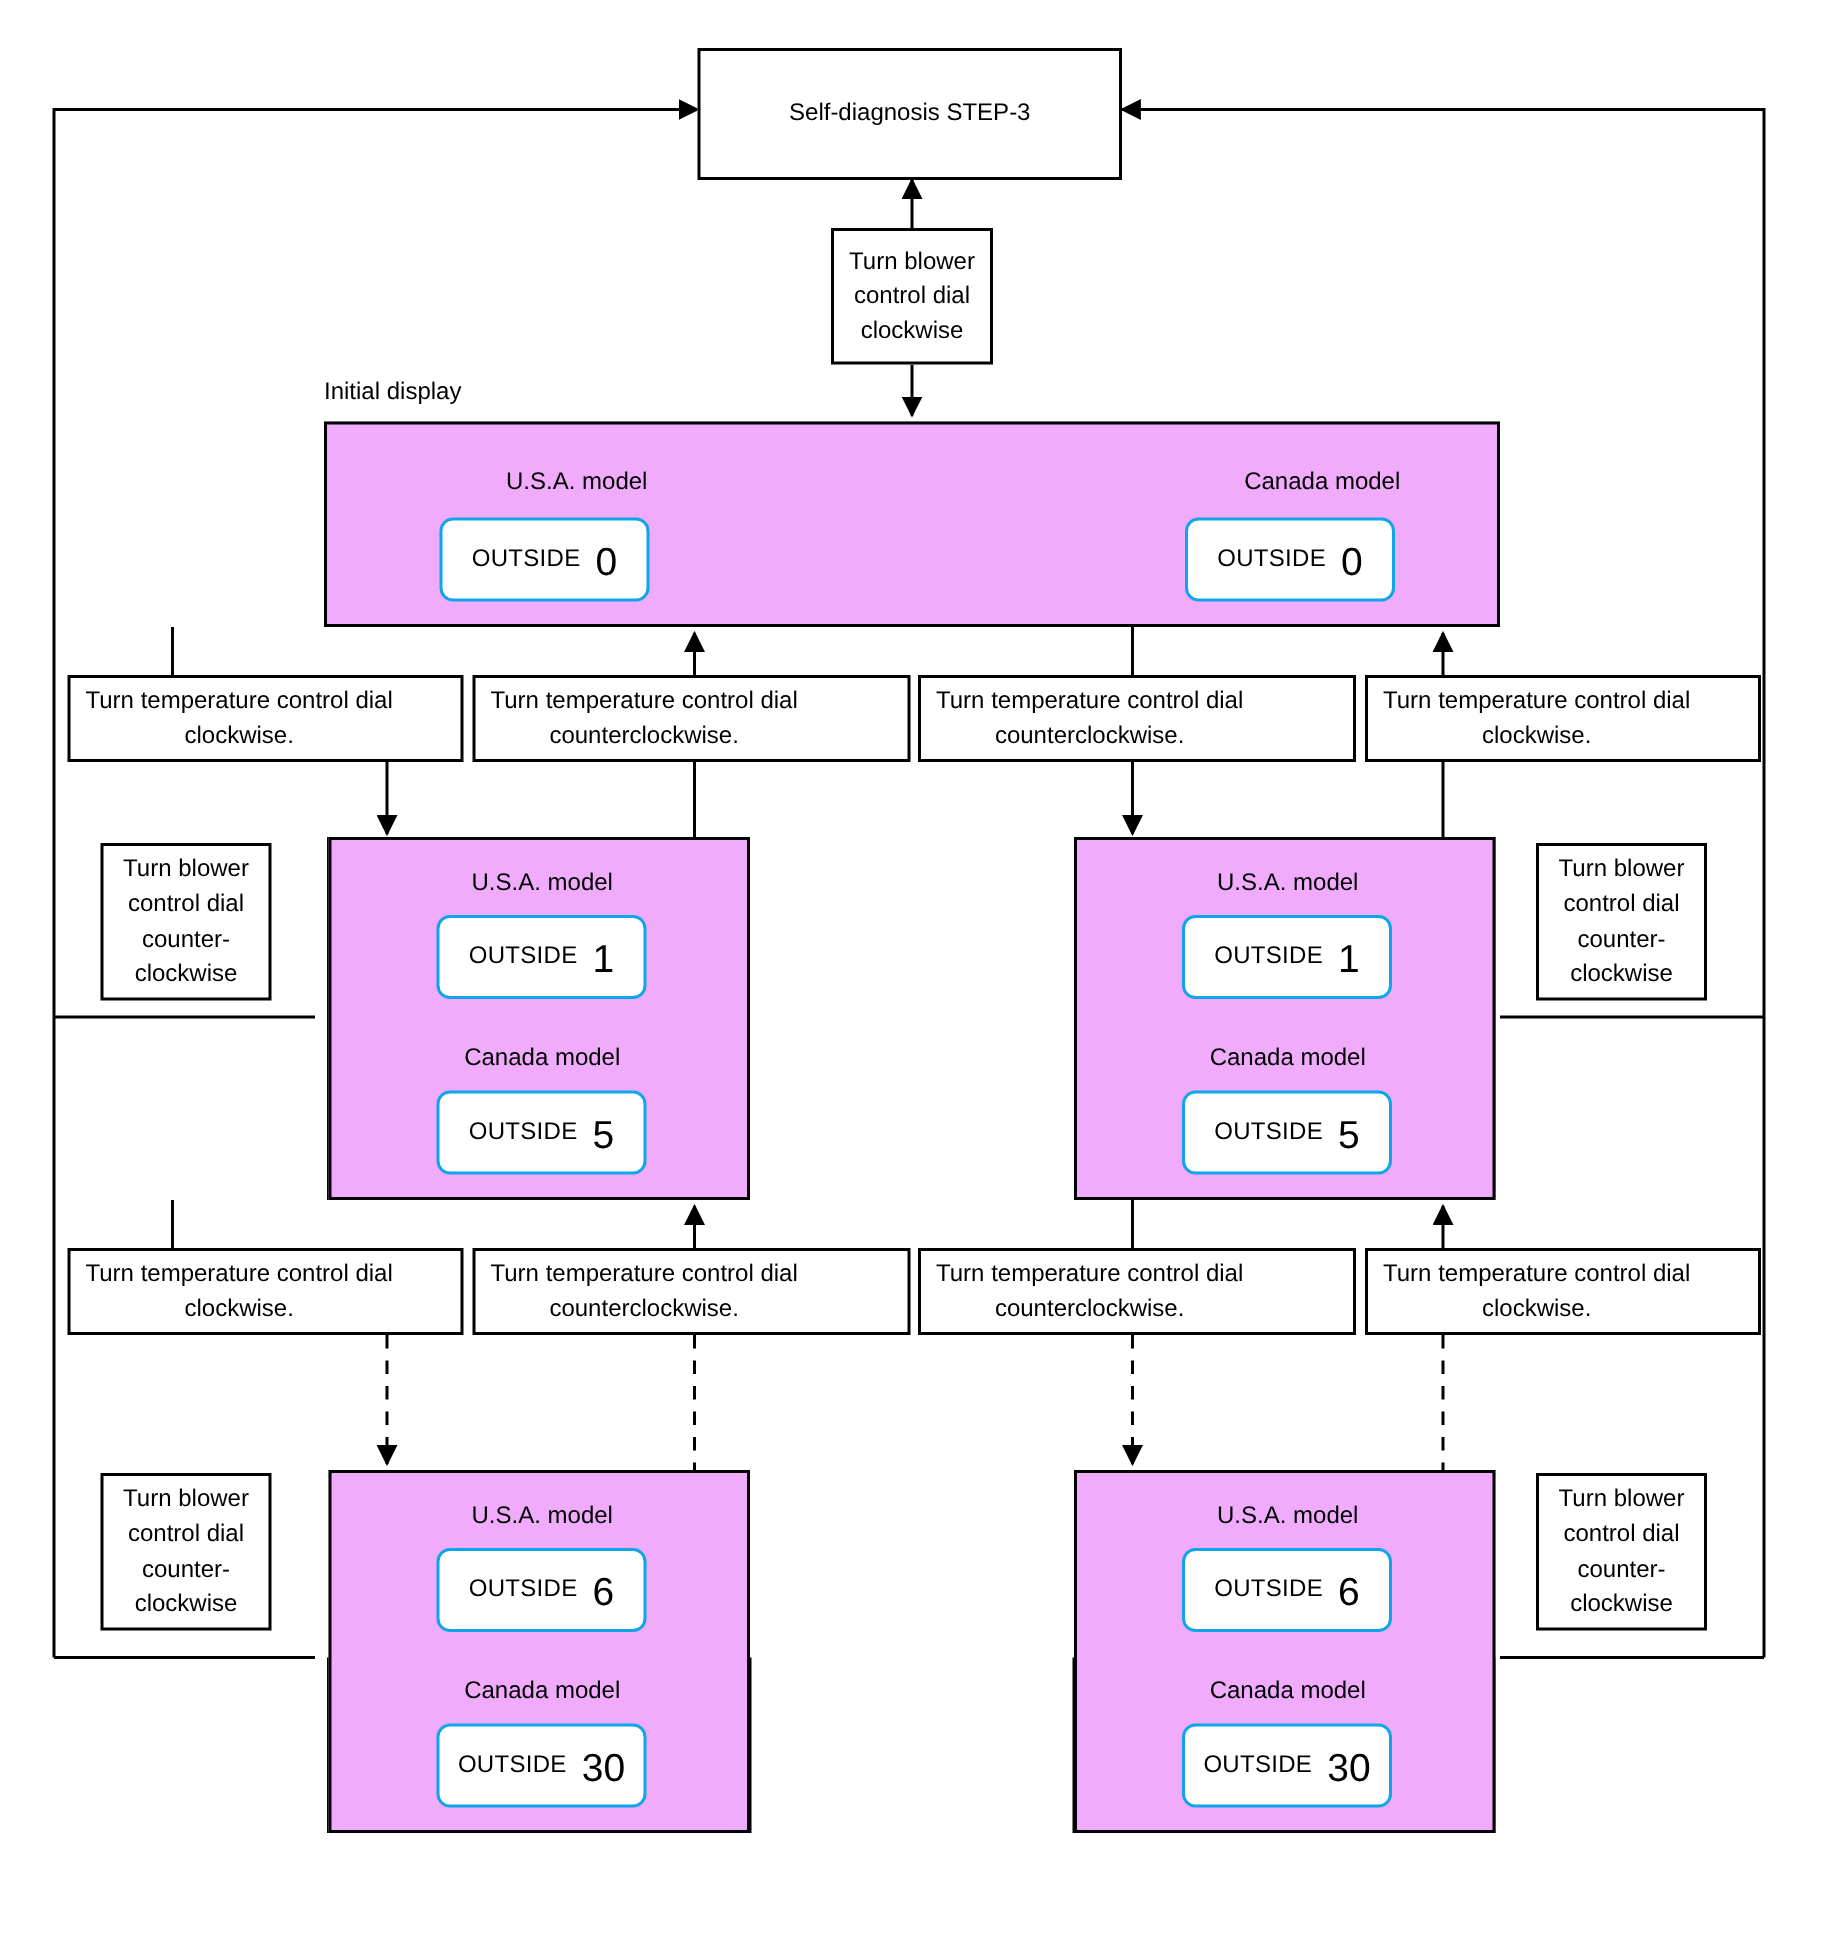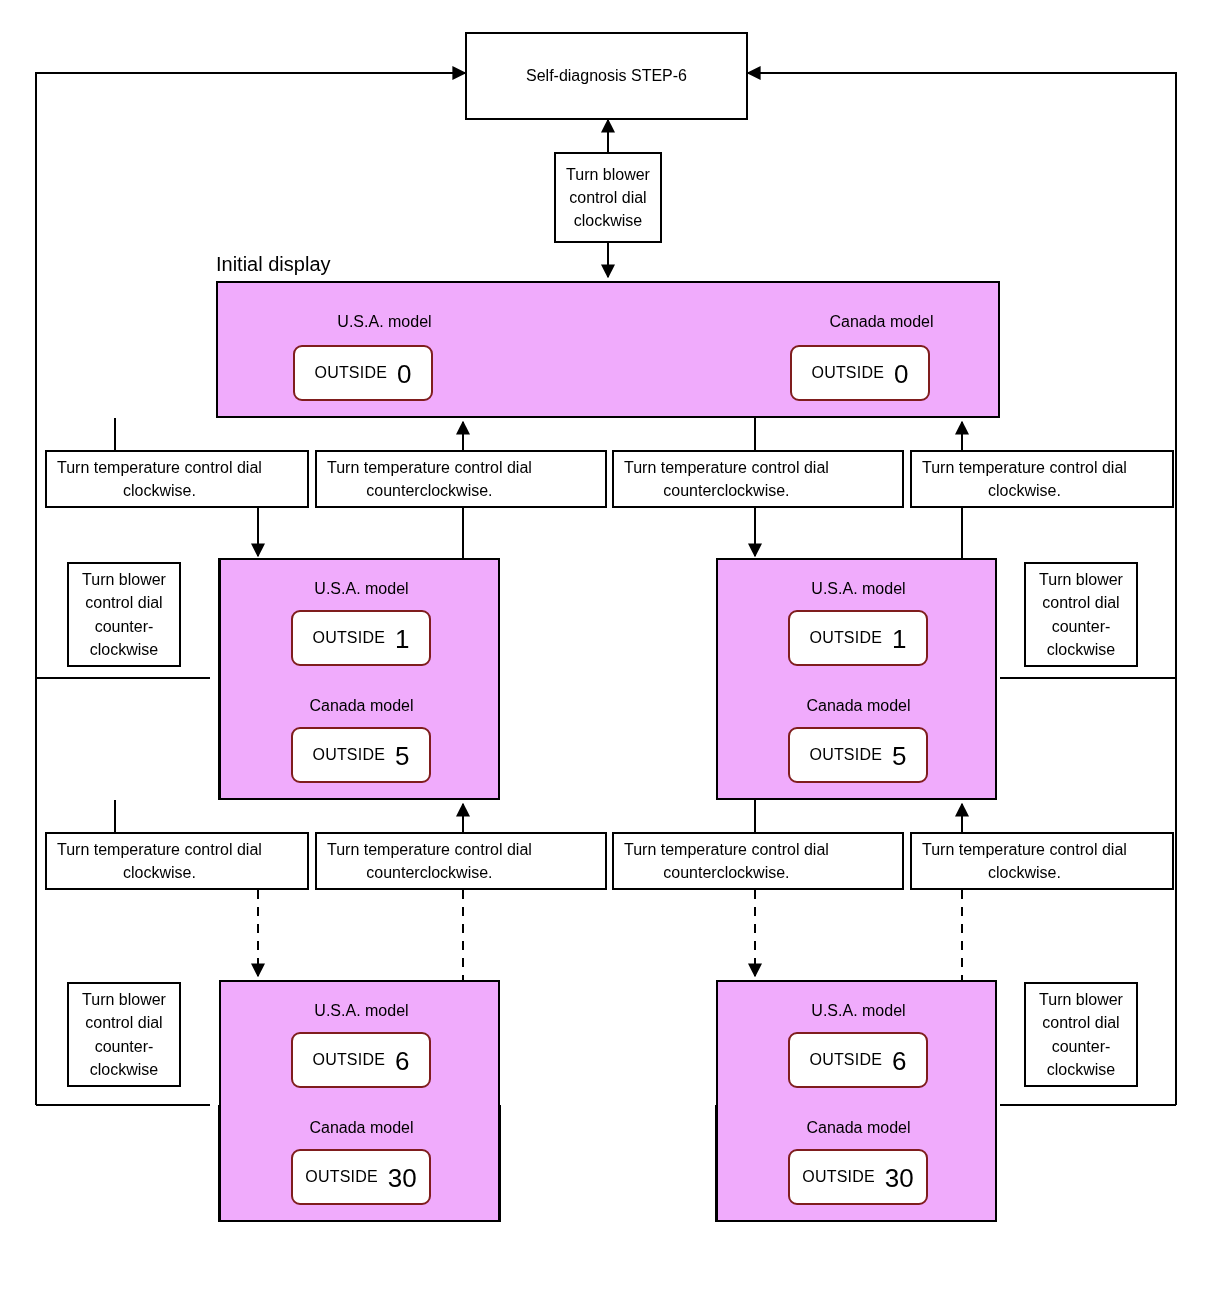--- a/index.html
+++ b/index.html
@@ -22,39 +22,39 @@
     align-items:center;
     justify-content:center;
     text-align:center;
   }
   .box.lefttext{justify-content:flex-start;text-align:center;}
 
   .lbl{font-size:16px;line-height:1.45;white-space:pre-line;}
   .lbl.pad{padding:0 10px;}
 
   
-  .caption{position:absolute;font-size:20px;white-space:nowrap;}
+  .caption{position:absolute;font-size:16px;white-space:nowrap;}
 
   
   .group{
     position:absolute;
     box-sizing:border-box;
     border:2px solid #000;
     background:#f0abfc;
   }
   .model-title{
     position:absolute;
     font-size:16px;
     white-space:nowrap;
     text-align:center;
   }
   .chip{
     position:absolute;
     box-sizing:border-box;
-    border:2px solid #7f1d1d;
+    border:2px solid #0ea5e9;
     border-radius:9px;
     background:#fff;
     display:flex;
     align-items:center;
     justify-content:center;
     gap:10px;
   }
   .chip .word{font-size:16px;letter-spacing:.2px;}
   .chip .num{font-size:26px;line-height:1;position:relative;top:1px;}
 </style>
@@ -114,21 +114,21 @@
       <path d="M 996 1105 L 996 1222"></path>
 
       <path d="M 219 678 L 219 558"></path>
       <path d="M 219 678 L 219 800"></path>
       <path d="M 996 678 L 996 558"></path>
       <path d="M 996 678 L 996 800"></path>
     </g>
   </svg>
 
   <div class="box" style="left:465px;top:32px;width:283px;height:88px;">
-    <span class="lbl">Self-diagnosis STEP-6</span>
+    <span class="lbl">Self-diagnosis STEP-3</span>
   </div>
 
   <div class="box" style="left:554px;top:152px;width:108px;height:91px;">
     <span class="lbl">Turn blower
 control dial
 clockwise</span>
   </div>
 
   <div class="caption" style="left:216px;top:253px;">Initial display</div>
 

